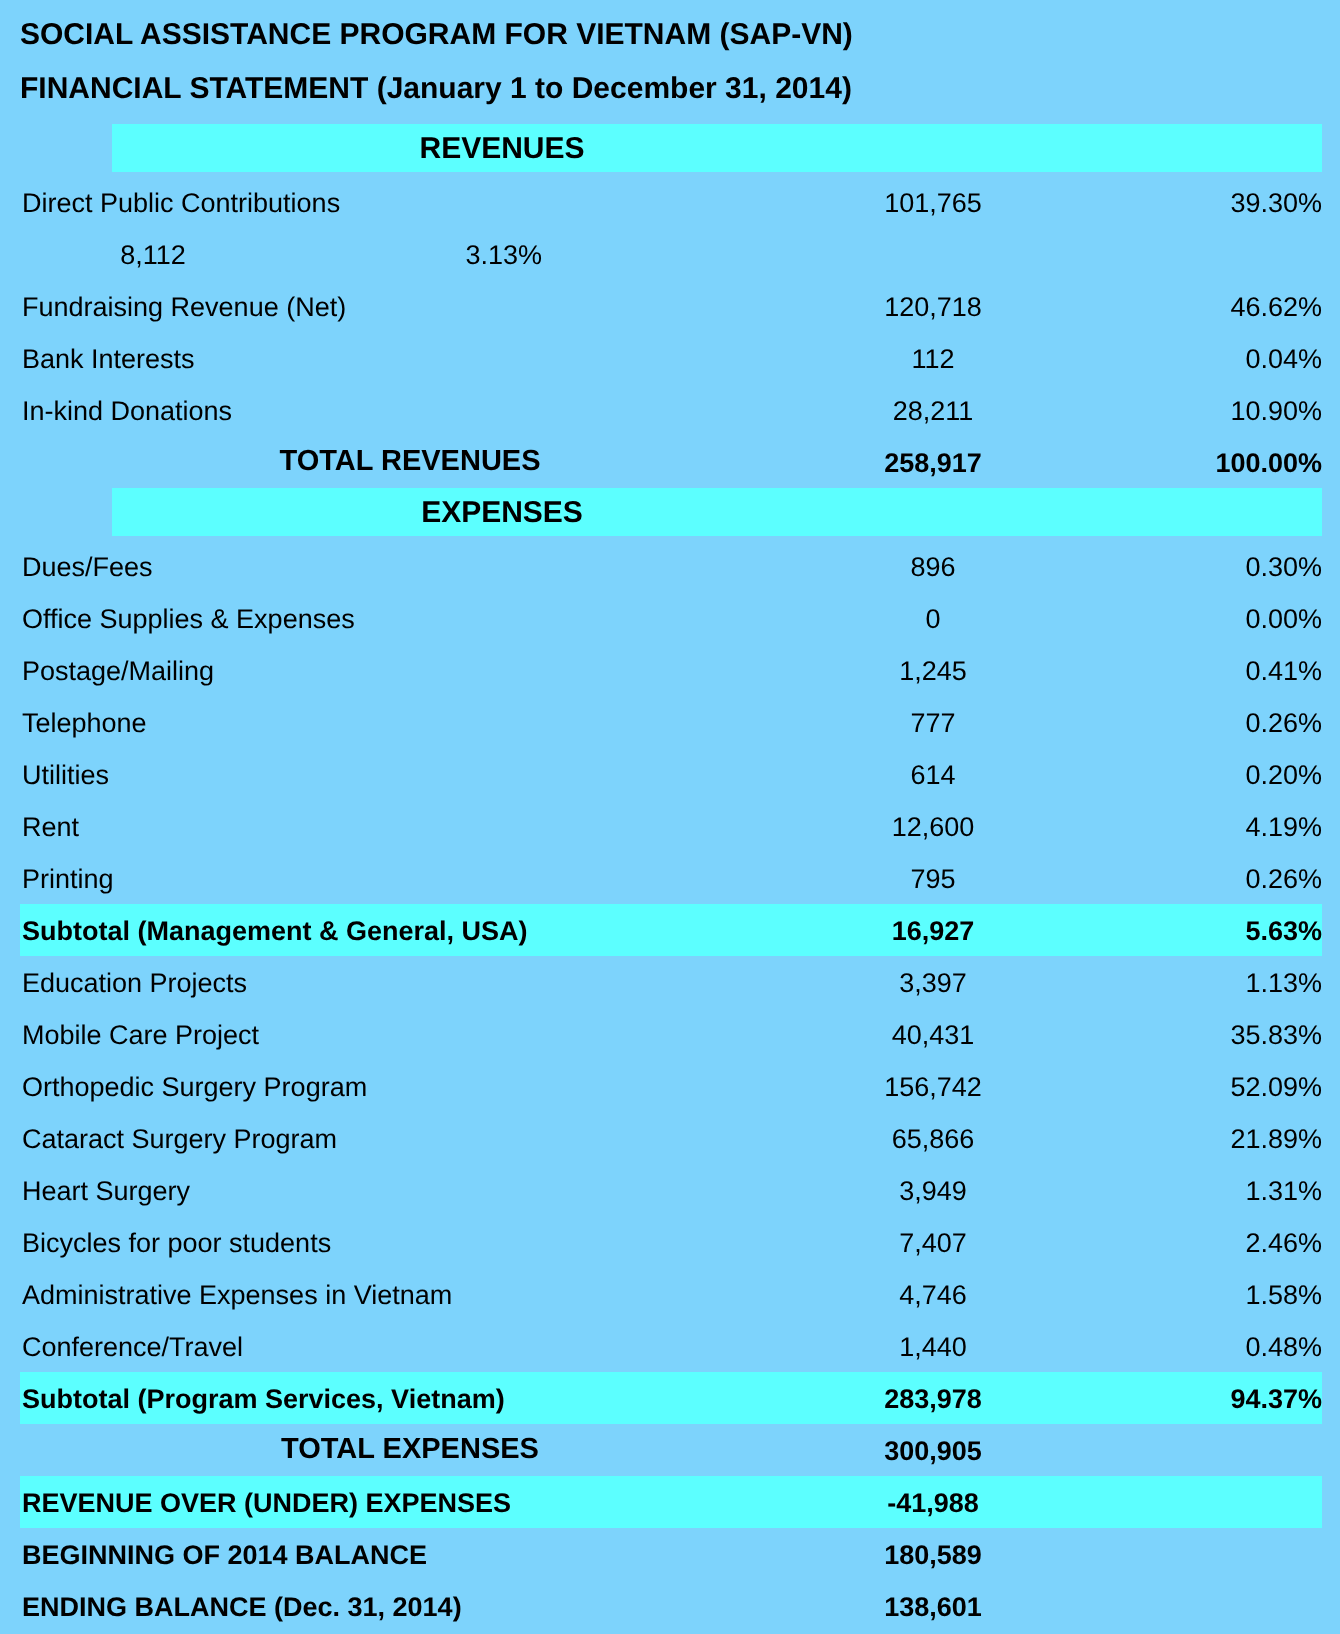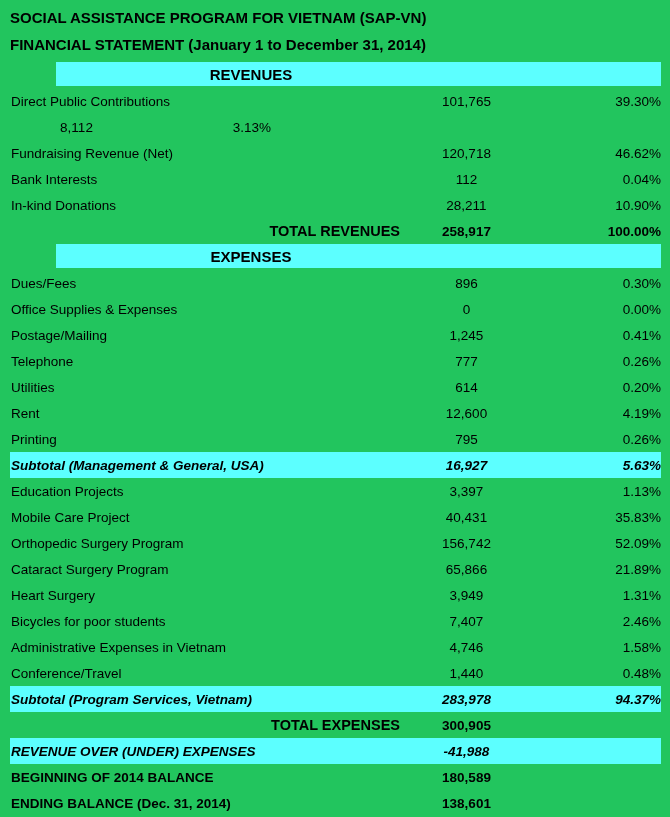--- a/index.html
+++ b/index.html
@@ -7,21 +7,21 @@
   body {
     margin: 0;
     background: #ffffff;
     font-family: "Liberation Sans", sans-serif;
     color: #000000;
   }
   .sheet {
     position: relative;
     width: 670px;
     height: 817px;
-    background: #22c55e;
+    background: #7dd3fc;
     overflow: hidden;
   }
   .titles { padding: 4px 0 0 10px; }
   .title-line {
     height: 27px;
     line-height: 27px;
     font-weight: bold;
     font-size: 15px;
     white-space: nowrap;
   }
@@ -44,24 +44,24 @@
     display: flex;
     align-items: center;
   }
   .banner-text {
     width: 390px;
     text-align: center;
     font-weight: bold;
     font-size: 15px;
   }
   .row.bold-row { font-weight: bold; }
-  .row.cyan-row { background: var(--cyan); font-weight: bold; font-style: italic; }
+  .row.cyan-row { background: var(--cyan); font-weight: bold; }
   .total-label {
     width: 390px;
-    text-align: right;
+    text-align: center;
     font-weight: bold;
     font-size: 14.5px;
   }
   [data-repeat] { display: contents; }
 </style>
 </head>
 <body>
 
 <div class="sheet">
 

